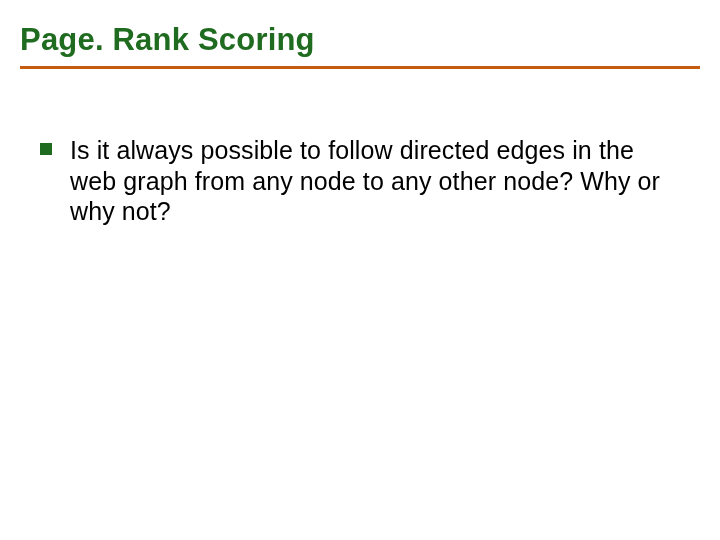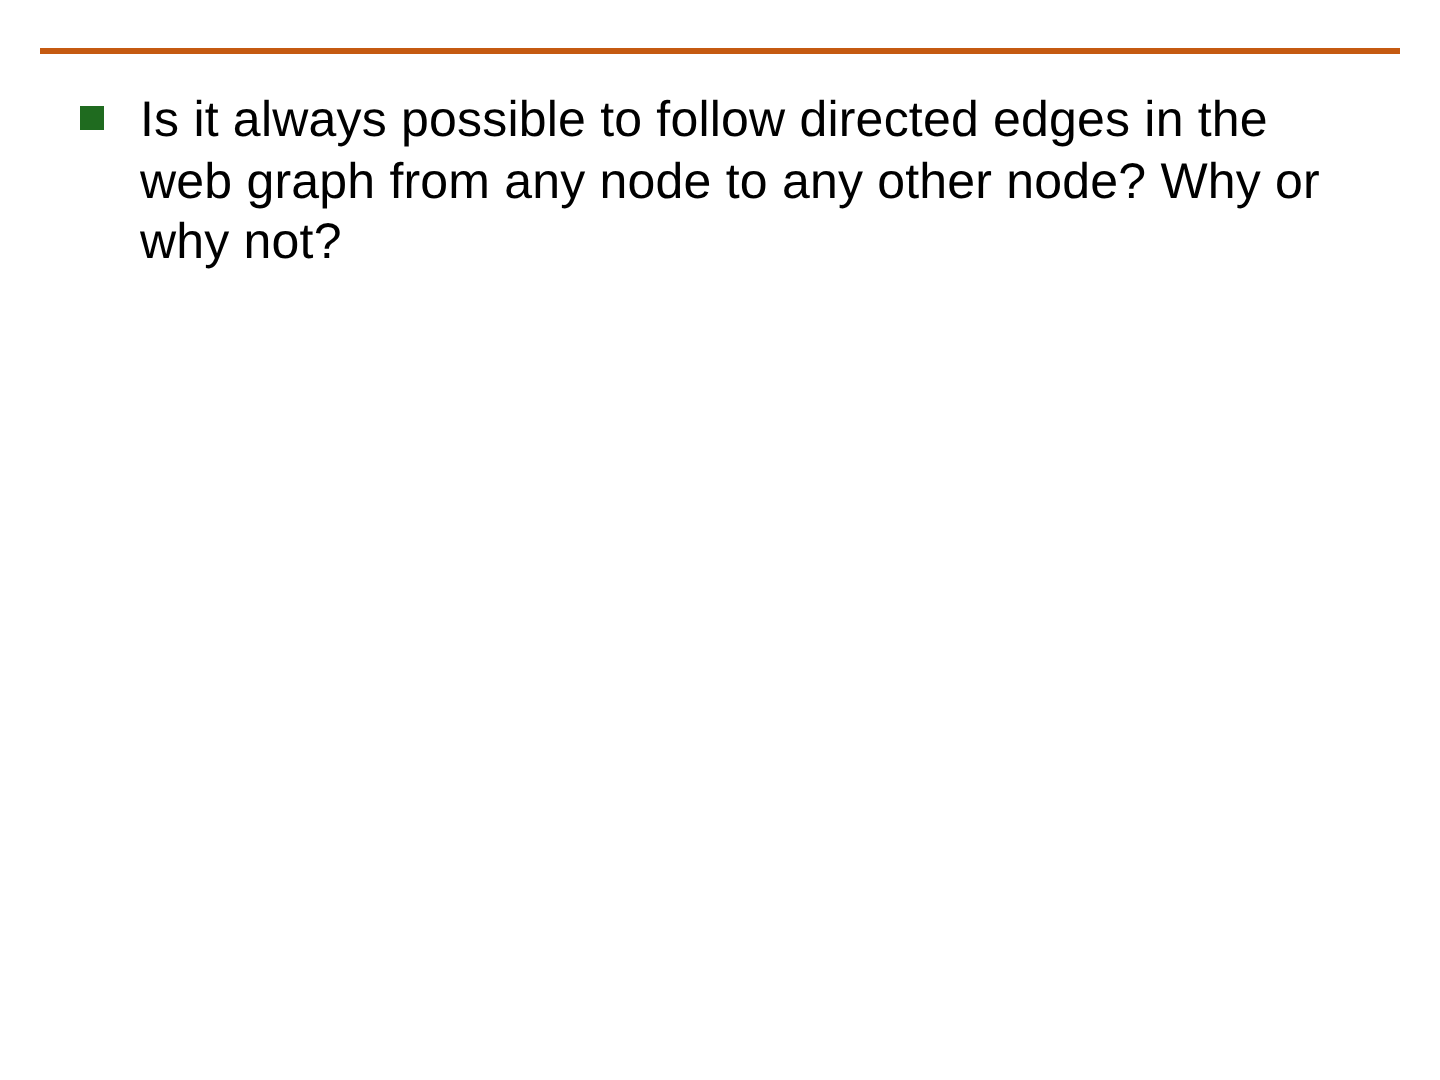--- a/index.html
+++ b/index.html
@@ -33,20 +33,21 @@
     background: #c55a11;
     width: 100%;
     margin-top: 2px;
   }
   .body {
     padding: 18px 40px 0 40px;
   }
   .item {
     display: flex;
     align-items: flex-start;
+    margin-top: 48px;
   }
   .bullet {
     width: 12px;
     height: 12px;
     background: #1f6b1f;
     flex: 0 0 auto;
     margin-top: 8px;
     margin-right: 18px;
   }
   .text {
@@ -54,20 +55,21 @@
     font-size: 25px;
     line-height: 1.22;
     letter-spacing: 0.1px;
   }
 </style>
 </head>
 <body>
 
 <div class="slide">
   <div class="title-wrap">
+    <h1 class="title">Page. Rank Scoring</h1>
     <div class="rule"></div>
   </div>
   <div class="body">
     <div class="item">
       <div class="bullet"></div>
       <div class="text">Is it always possible to follow directed edges in the web graph from any node to any other node? Why or why not?</div>
     </div>
   </div>
 </div>
 

